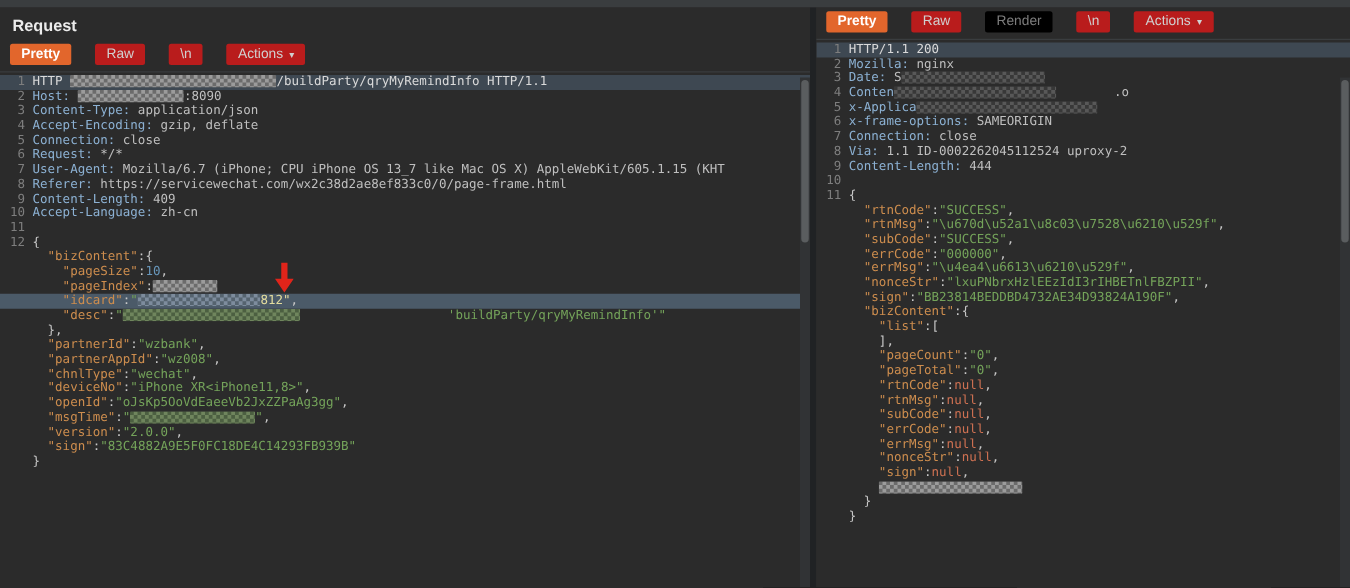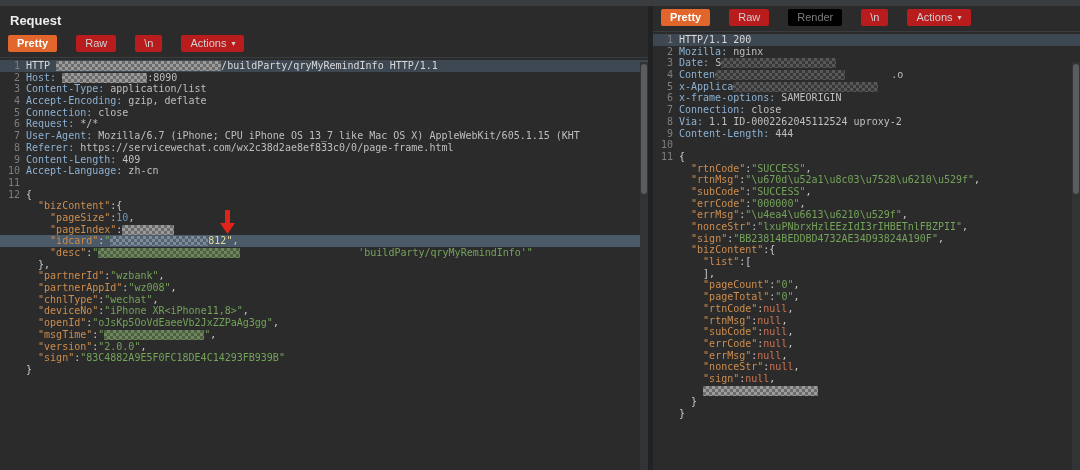--- a/index.html
+++ b/index.html
@@ -67,21 +67,21 @@
         <div class="row hl-caret">
           <span class="gut">1</span>
           <span class="code"><span class="c-t">HTTP </span><span class="redact rv-g" style="width: 165px;"></span><span class="c-t">/buildParty/qryMyRemindInfo HTTP/1.1</span></span>
         </div>
         <div class="row">
           <span class="gut">2</span>
           <span class="code"><span class="c-h">Host: </span><span class="redact rv-g" style="width: 85px;"></span><span class="c-v">:8090</span></span>
         </div>
         <div class="row">
           <span class="gut">3</span>
-          <span class="code"><span class="c-h">Content-Type: </span><span class="c-v">application/list</span></span>
+          <span class="code"><span class="c-h">Content-Type: </span><span class="c-v">application/json</span></span>
         </div>
         <div class="row">
           <span class="gut">4</span>
           <span class="code"><span class="c-h">Accept-Encoding: </span><span class="c-v">gzip, deflate</span></span>
         </div>
         <div class="row">
           <span class="gut">5</span>
           <span class="code"><span class="c-h">Connection: </span><span class="c-v">close</span></span>
         </div>
         <div class="row">

